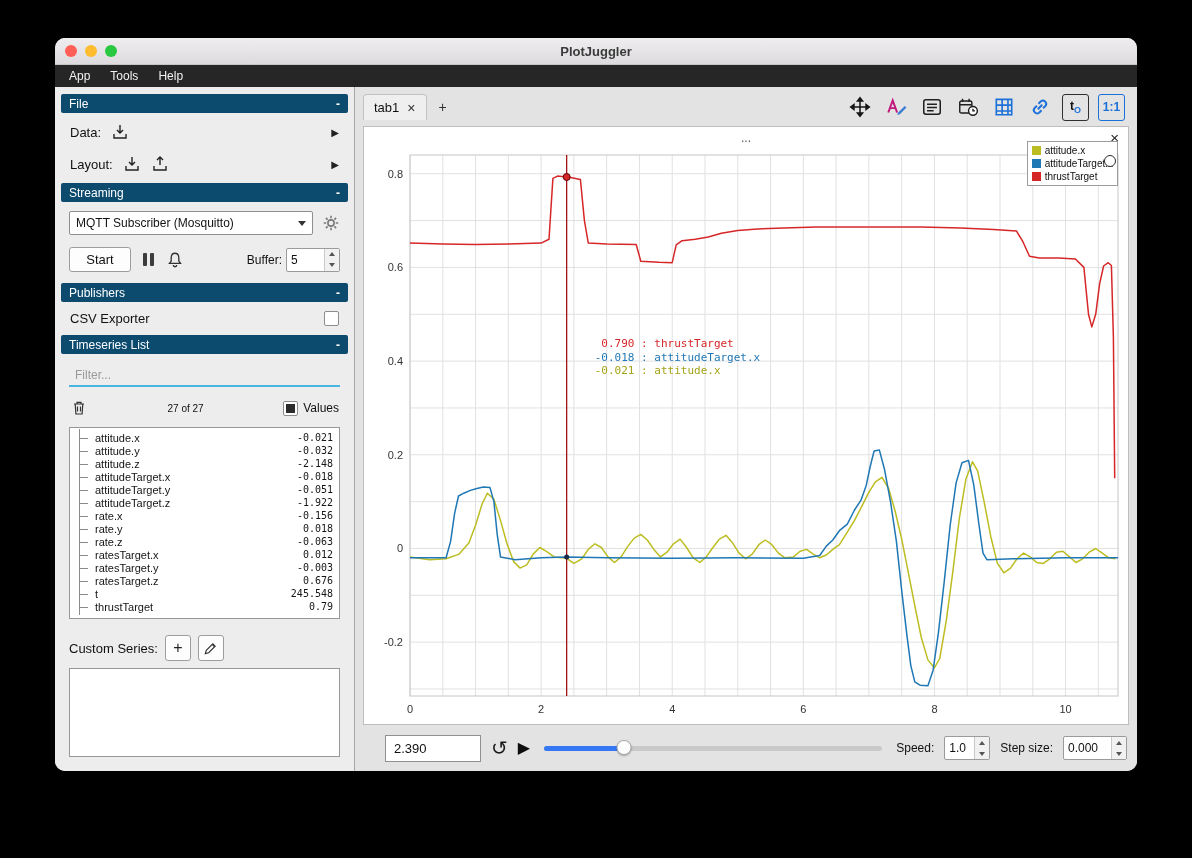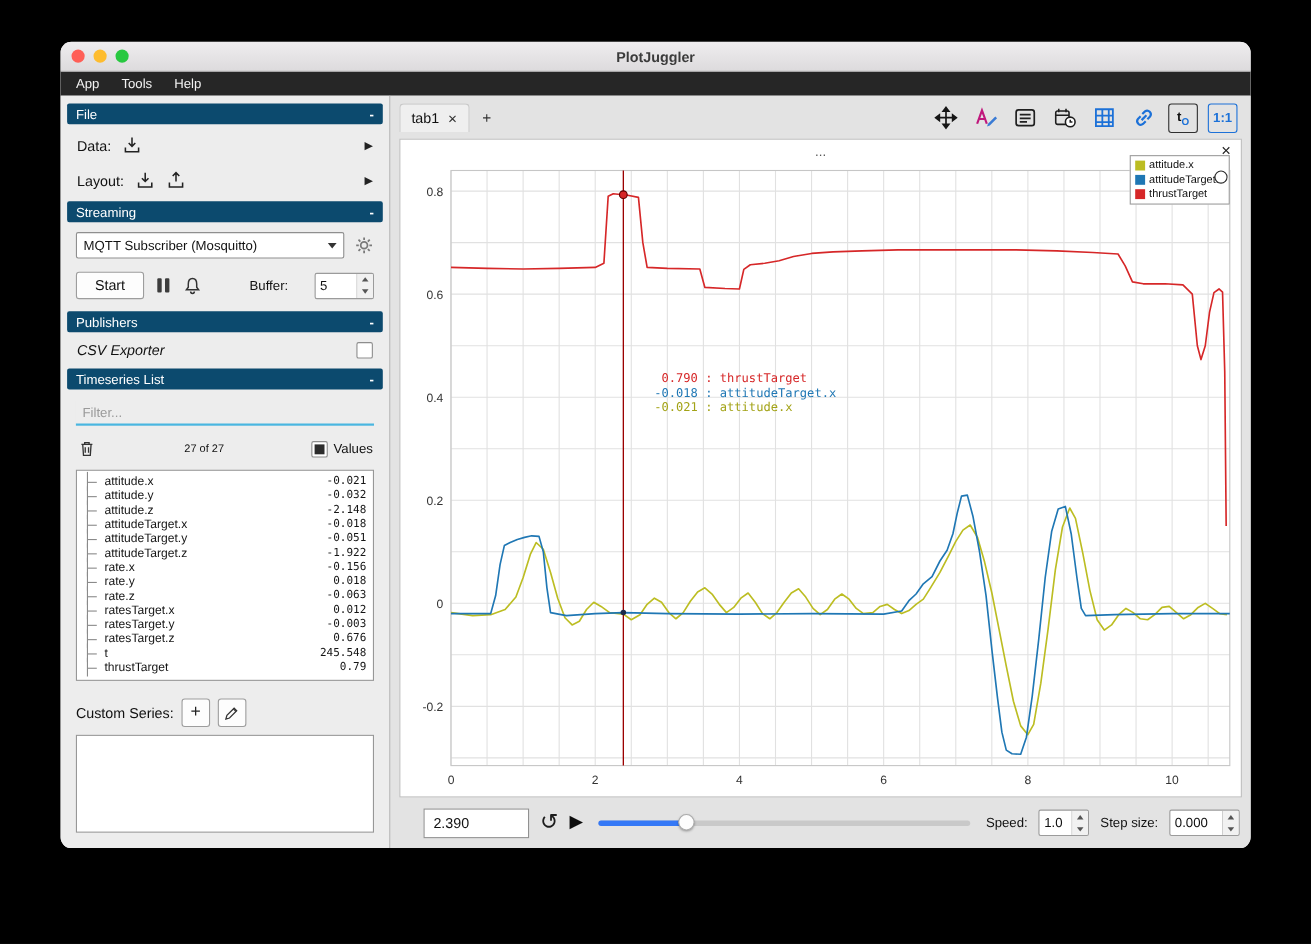--- a/index.html
+++ b/index.html
@@ -25,29 +25,29 @@
   .expander { margin-left:auto; font-size:10px; color:#222; }
   .icon-btn { display:inline-flex; align-items:center; justify-content:center; }
   .combo-row { display:flex; align-items:center; gap:9px; padding:6px 9px; flex:none; }
   .combo { flex:1; height:24px; background:#fff; border:1px solid #8f8f8f; border-radius:2px; display:flex; align-items:center; padding:0 6px; font-size:12px; color:#111; }
   .combo-arrow { margin-left:auto; width:0; height:0; border:4px solid transparent; border-top:5px solid #333; margin-top:4px; }
   .start-row { display:flex; align-items:center; gap:12px; padding:6px 9px 8px; flex:none; }
   .btn { background:#fdfdfd; border:1px solid #9d9d9d; border-radius:3px; font-size:13px; color:#111; display:flex; align-items:center; justify-content:center; }
   .start-btn { width:62px; height:25px; }
   .pause-icon { display:inline-flex; gap:3px; }
   .pause-icon i { display:block; width:4px; height:13px; background:#3c3c3c; border-radius:1px; }
-  .buffer-group { margin-left:auto; display:flex; align-items:center; gap:24px; }
+  .buffer-group { margin-left:auto; display:flex; align-items:center; gap:4px; }
   .small-label { font-size:12px; color:#111; }
   .spin { display:flex; border:1px solid #9b9b9b; background:#fff; border-radius:2px; height:24px; overflow:hidden; }
   .spin input { border:none; outline:none; width:100%; font-size:12px; padding:0 4px; color:#111; font-family:inherit; background:transparent; }
   .spin-arrows { display:flex; flex-direction:column; border-left:1px solid #c9c9c9; width:15px; flex:none; }
   .spin-btn { flex:1; display:flex; align-items:center; justify-content:center; background:#f1f1f1; }
   .spin-btn.up::after { content:""; border:3px solid transparent; border-bottom:4px solid #555; margin-top:-3px; }
   .spin-btn.down::after { content:""; border:3px solid transparent; border-top:4px solid #555; margin-bottom:-3px; }
-  .csv-row { display:flex; align-items:flex-start; padding:6px 10px; flex:none;font-style:italic; }
+  .csv-row { display:flex; align-items:flex-start; padding:6px 10px; flex:none; }
   .checkbox { width:15px; height:15px; background:#fff; border:1px solid #8d8d8d; border-radius:2px; flex:none; }
   .checkbox.partial::after { content:""; display:block; width:9px; height:9px; margin:2px; background:#2c2c2c; }
   .csv-row .checkbox { margin-left:auto; }
   .filter-input { margin:7px 9px 4px; height:23px; background:#ededed; border:none; border-bottom:2px solid #49b6e0; font-size:12px; color:#333; padding:0 6px; outline:none; flex:none; }
   .filter-input::placeholder { color:#9a9a9a; }
   .count-row { display:flex; align-items:center; padding:8px 10px 6px; flex:none; }
   .count-label { flex:1; text-align:center; font-size:10px; color:#111; }
   .values-group { display:flex; align-items:center; gap:5px; }
   .ts-list { margin:4px 9px 0; height:192px; background:#fff; border:1px solid #979797; overflow:hidden; padding:3px 2px; flex:none; }
   .ts-row { display:flex; align-items:center; height:13px; padding-right:4px; }

